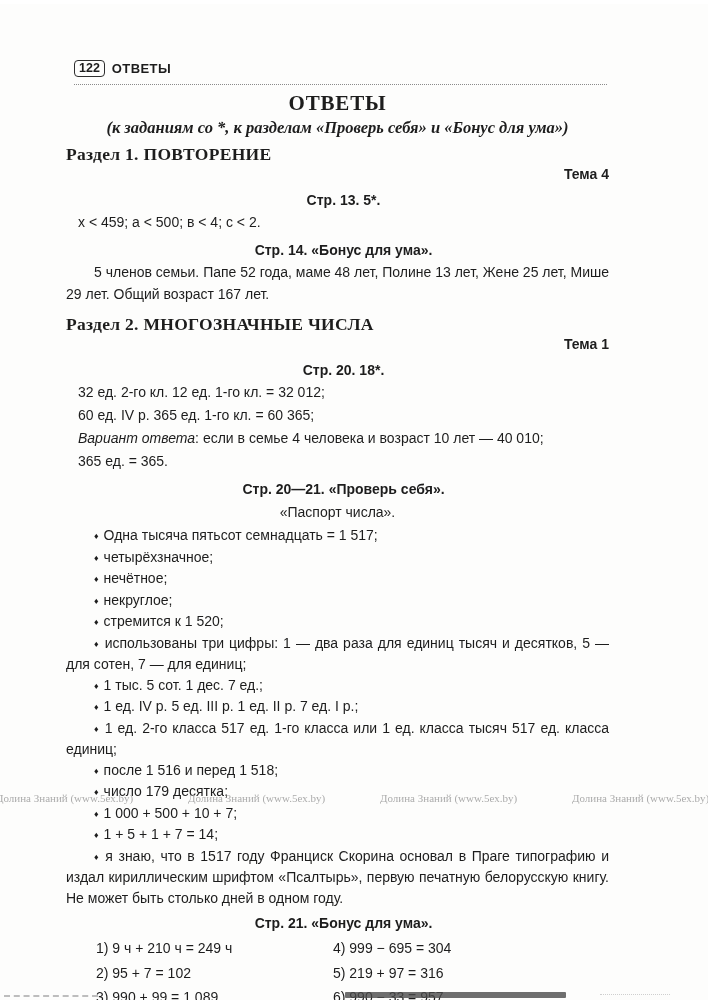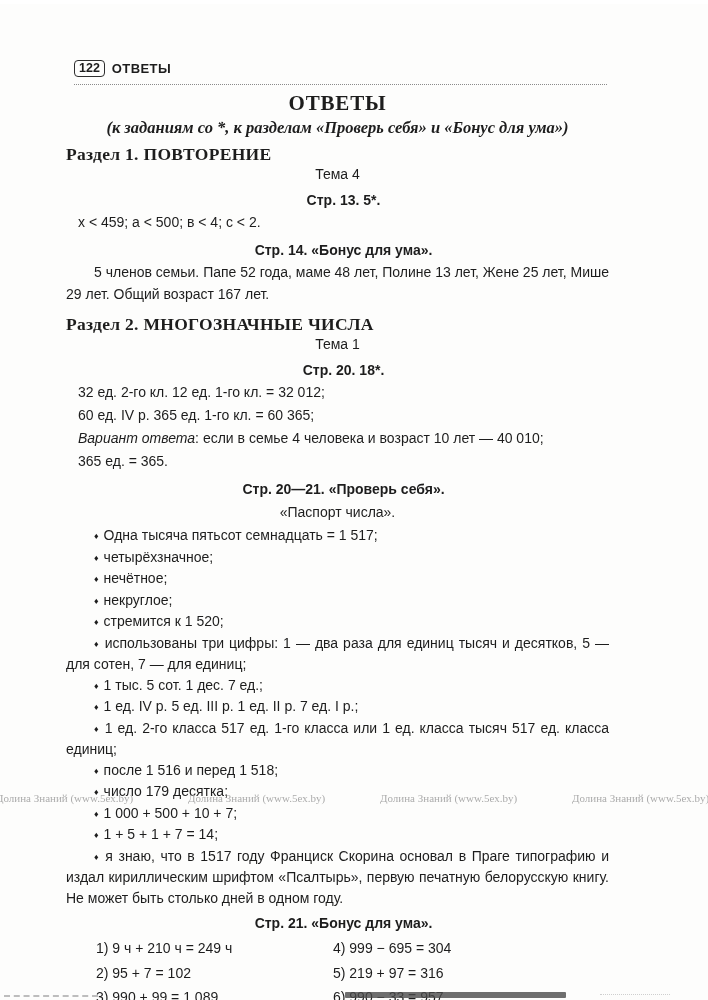--- a/index.html
+++ b/index.html
@@ -37,21 +37,21 @@
   }
   .subtitle {
     text-align: center; font-family: "Liberation Serif", serif;
     font-weight: bold; font-style: italic; font-size: 16.5px; line-height: 23px;
   }
   .sect-head {
     text-align: left; font-family: "Liberation Serif", serif;
     font-weight: bold; font-size: 17.5px; line-height: 22px; margin-top: 4px;
     letter-spacing: .3px;
   }
-  .theme { text-align: center; font-weight: normal; font-size: 14px; line-height: 19px; }
+  .theme { text-align: right; font-weight: bold; font-size: 14px; line-height: 19px; }
   
   .str-head { font-weight: bold; padding-left: 12px; margin-top: 5px; line-height: 22px; text-align: center; }
   .str-head .q { }
   .ans { padding-left: 12px; line-height: 23px; }
   .para { text-indent: 28px; text-align: justify; line-height: 22px; }
   .ital { font-style: italic; }
   .center-line { text-align: center; line-height: 22px; margin-top: 1px; }
   .bullet { margin: 0; text-indent: 28px; text-align: justify; line-height: 20.5px; }
   .bdia { font-size: 9px; vertical-align: 1px; margin-right: 5px; }
   .bullets { margin-top: 2px; }

